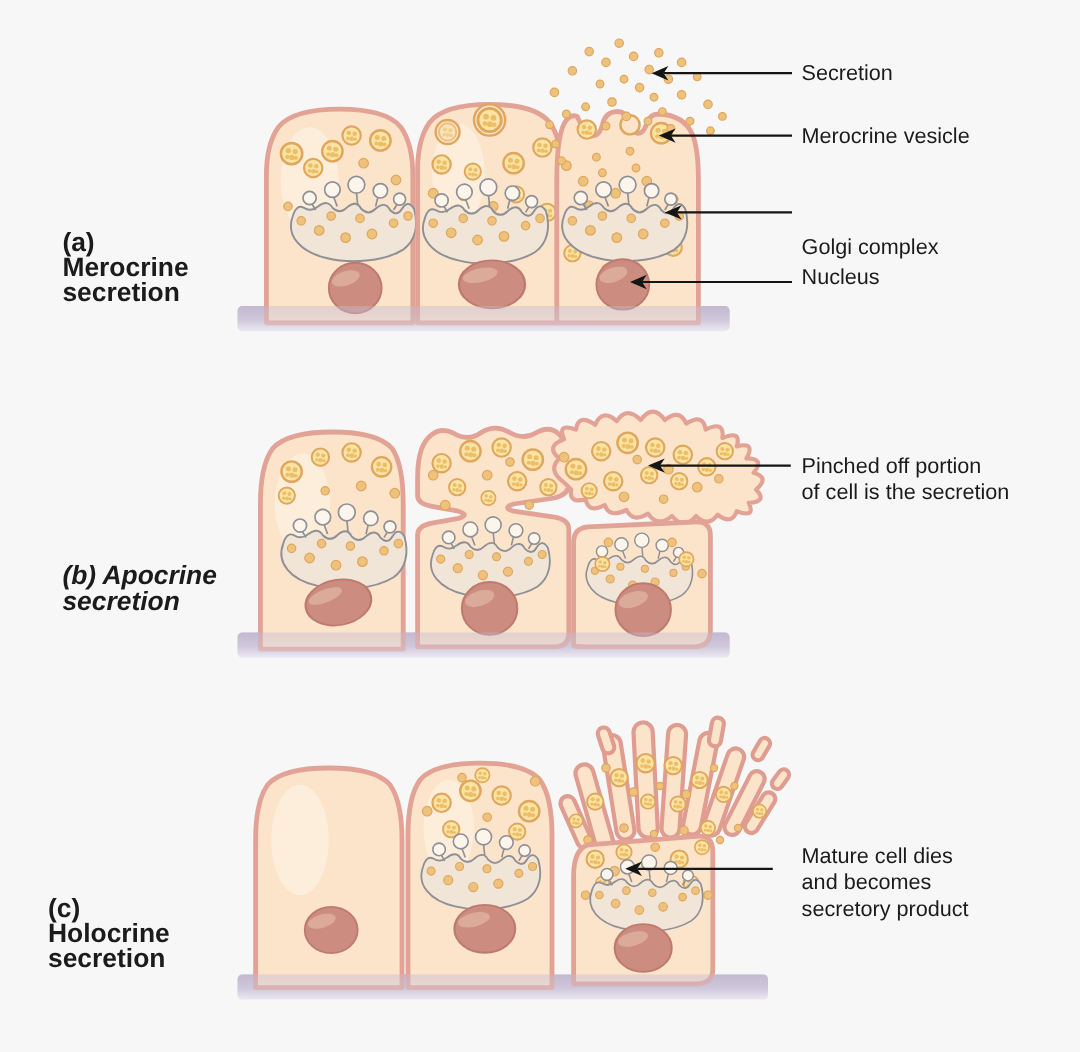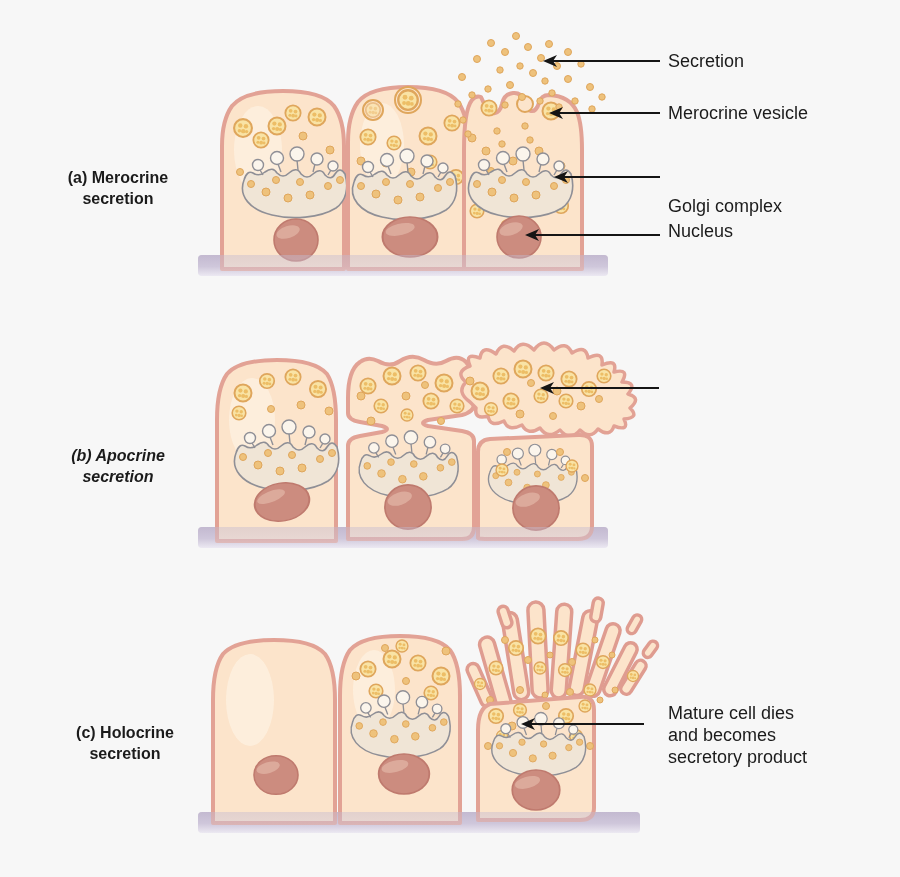--- a/index.html
+++ b/index.html
@@ -1,20 +1,20 @@
 <!DOCTYPE html>
 <html style="--background: #f7f7f7; --text: #1b1b1b; --arrow: #151515; --cell-fill: #fce4cb; --cell-highlight: #fdf2e1; --cell-stroke: #e2a295; --strand-stroke: #df9c90; --nucleus-fill: #cc8c7f; --nucleus-stroke: #bf7a6e; --nucleus-highlight: #e0b2a3; --golgi-stroke: #8f8f96; --golgi-fill: #f0e5d6; --golgi-bulb-fill: #fbf5ec; --vesicle-stroke: #dfa65c; --vesicle-fill: #f9e3a5; --vesicle-dot: #edbe66; --secretion-dot: #eec27c; --basement-membrane: #c9c0d5;"><head>
 <meta charset="utf-8">
 <style>
   html,body{margin:0;padding:0;background:var(--background,#f7f7f7);}
   .stage{position:relative;width:900px;height:877px;background:var(--background,#f7f7f7);
          font-family:"Liberation Sans","DejaVu Sans",sans-serif;overflow:hidden;}
   .stage svg{position:absolute;left:0;top:0;}
-  .panel-title{position:absolute;width:132px;text-align:center;font-weight:bold;
-               font-size:16px;line-height:21px;color:var(--text,#1b1b1b);}
+  .panel-title{position:absolute;width:132px;font-weight:bold;
+               font-size:22px;line-height:21px;color:var(--text,#1b1b1b);margin-top:24px;}
   .callout{position:absolute;left:668px;font-size:18px;line-height:22px;color:var(--text,#1b1b1b);white-space:nowrap;}
   
   .cellbody{fill:var(--cell-fill);stroke:var(--cell-stroke);stroke-width:4;stroke-linejoin:round;stroke-linecap:round;}
   .cellhl{fill:var(--cell-highlight);opacity:.75;}
   .base{fill:url(#baseGrad);}
   .baseovl{fill:url(#baseGrad);opacity:.45;}
   .nuc{fill:var(--nucleus-fill);stroke:var(--nucleus-stroke);stroke-width:1.6;}
   .nuchl{fill:var(--nucleus-highlight);opacity:.8;}
   .golgi-body{fill:var(--golgi-fill);stroke:var(--golgi-stroke);stroke-width:1.6;stroke-linejoin:round;}
   .golgi-stem{stroke:var(--golgi-stroke);stroke-width:1.4;fill:none;}
@@ -361,30 +361,34 @@
 </svg>
 
 <div class="panel-title" style="left:52px;top:167px;">
   <div>(a) Merocrine</div>
   <div>secretion</div>
 </div>
 <div class="panel-title" style="left:52px;top:445px;font-style:italic;">
   <div>(b) Apocrine</div>
   <div>secretion</div>
 </div>
-<div class="panel-title" style="left:59px;top:722px;">
+<div class="panel-title" style="left:40px;top:722px;">
   <div>(c) Holocrine</div>
   <div>secretion</div>
 </div>
 
 <div class="callout" style="top:50px;">Secretion</div>
 <div class="callout" style="top:102px;">Merocrine vesicle</div>
 <div class="callout" style="top:166px;margin-top:29px;">Golgi complex</div>
 <div class="callout" style="top:220px;">Nucleus</div>
 
+<div class="callout" style="top:377px;">
+  <div>Pinched off portion</div>
+  <div>of cell is the secretion</div>
+</div>
 
 <div class="callout" style="top:702px;">
   <div>Mature cell dies</div>
   <div>and becomes</div>
   <div>secretory product</div>
 </div>
 
 </div>
 
 </body></html>

